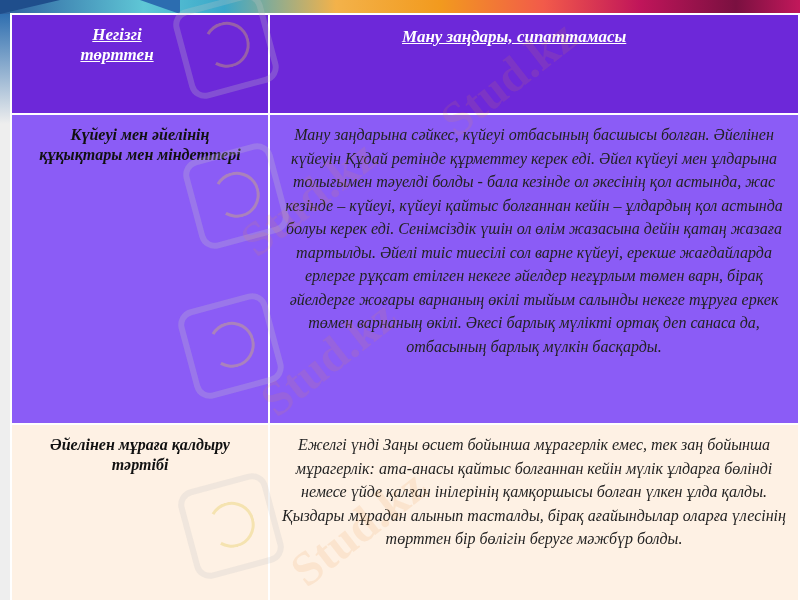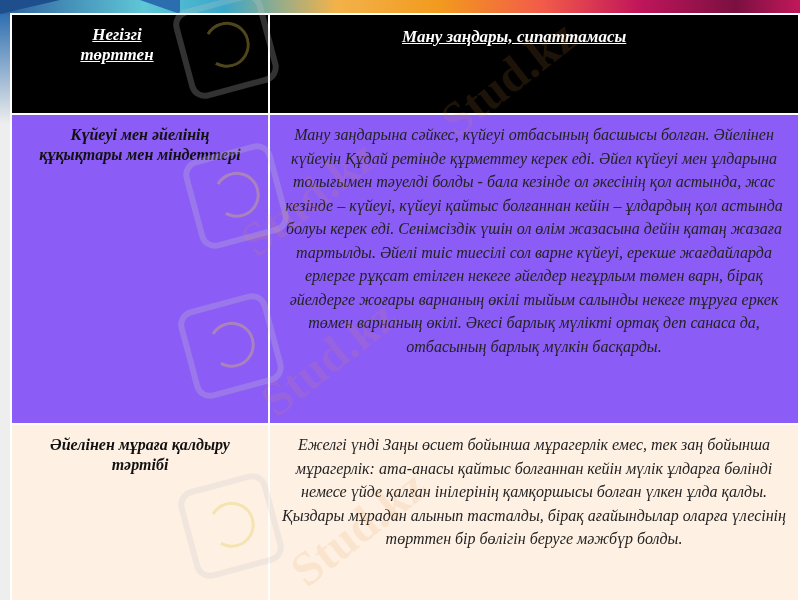--- a/index.html
+++ b/index.html
@@ -19,21 +19,21 @@
     background:linear-gradient(180deg,#2f6fb0,#eeeeee);
   }
   table.main {
     position:absolute; left:10px; top:13px; width:790px;
     border-collapse:collapse; table-layout:fixed;
   }
   table.main td {
     border:2px solid #ffffff; vertical-align:top; padding:0;
   }
   .col1 { width:258px; }
-  .hdr td { background:#000000; height:98px; }
+  .hdr td { background:#6d28d9; height:98px; }
   .hdr .h1 {
     text-align:center; padding-top:10px; font-size:17px; font-weight:bold; font-style:italic;
     color:#ffffff; text-decoration:underline; line-height:20px; padding-left:10px;
   }
   .hdr .h1 span { display:block; width:150px; margin-left:20px; }
   .hdr .h2 {
     padding-left:132px; padding-top:12px; font-size:17px; font-weight:bold; font-style:italic;
     color:#ffffff; text-decoration:underline;
   }
   .r1 td { background:#8b5cf6; height:308px;margin-left:33px; }

